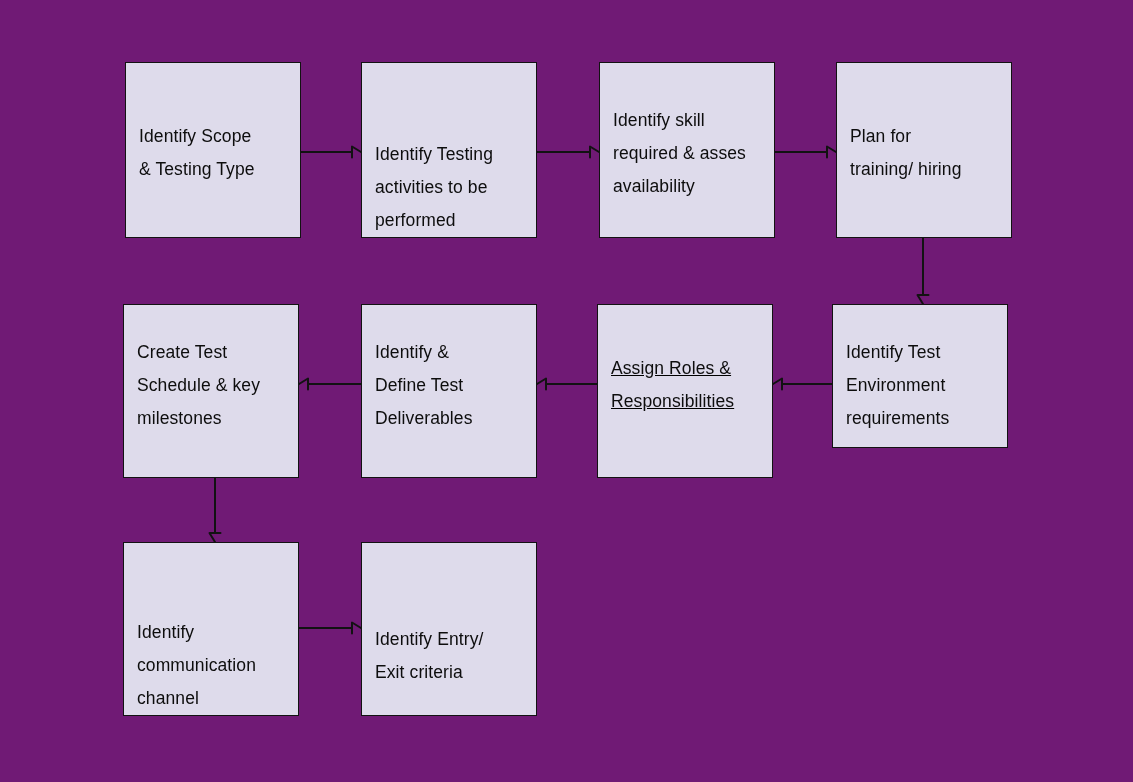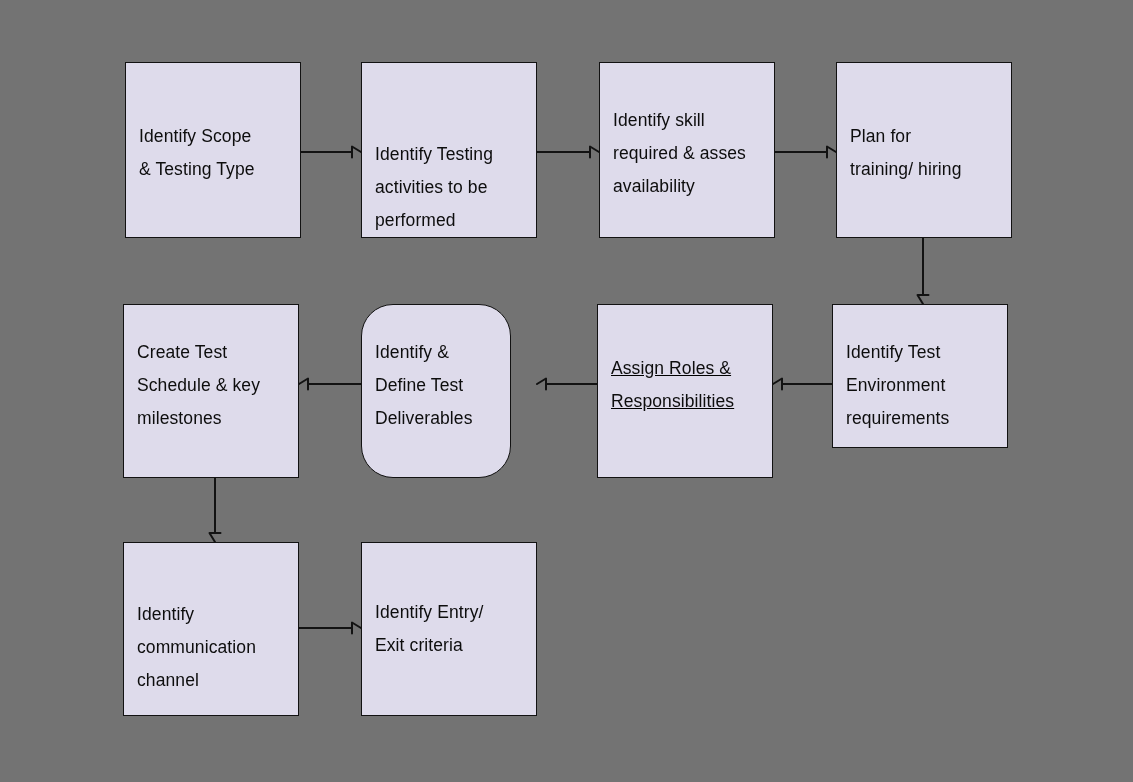--- a/index.html
+++ b/index.html
@@ -9,21 +9,21 @@
     overflow: hidden;
   }
   body {
     background: #5d4a91;
     font-family: "Liberation Sans", sans-serif;
   }
   #canvas {
     position: relative;
     width: 1133px;
     height: 782px;
-    background: #737373;
+    background: #701a75;
   }
   svg#wires {
     position: absolute;
     left: 0;
     top: 0;
     width: 1133px;
     height: 782px;
     pointer-events: none;
     overflow: visible;
   }
@@ -110,33 +110,33 @@
       </div>
       <div class="node" style="left: 832px; top: 304px; width: 176px; height: 144px; justify-content: flex-start;">
         <div class="node-label" style="margin-top: 30.5px; margin-bottom: 0px;">Identify Test
 Environment
 requirements</div>
       </div>
       <div class="node" style="left: 597px; top: 304px; width: 176px; height: 174px; justify-content: flex-start; text-decoration: underline;">
         <div class="node-label" style="margin-top: 47px; margin-bottom: 0px;">Assign Roles &amp;
 Responsibilities</div>
       </div>
-      <div class="node" style="left: 361px; top: 304px; width: 150px; height: 174px; justify-content: flex-start; border-radius: 32px;">
+      <div class="node" style="left: 361px; top: 304px; width: 176px; height: 174px; justify-content: flex-start;">
         <div class="node-label" style="margin-top: 30.5px; margin-bottom: 0px;">Identify &amp;
 Define Test
 Deliverables</div>
       </div>
       <div class="node" style="left: 123px; top: 304px; width: 176px; height: 174px; justify-content: flex-start;">
         <div class="node-label" style="margin-top: 30.5px; margin-bottom: 8px;">Create Test
 Schedule &amp; key
 milestones</div>
       </div>
-      <div class="node" style="left: 123px; top: 542px; width: 176px; height: 174px; justify-content: center;">
+      <div class="node" style="left: 123px; top: 542px; width: 176px; height: 174px; justify-content: flex-end;">
         <div class="node-label" style="margin-top: 36.5px; margin-bottom: 0px;">Identify
 communication
 channel</div>
       </div>
       <div class="node" style="left: 361px; top: 542px; width: 176px; height: 174px; justify-content: flex-start;">
-        <div class="node-label" style="margin-top: 53px; margin-bottom: 0px;">Identify Entry/
+        <div class="node-label" style="margin-top: 80px; margin-bottom: 0px;">Identify Entry/
 Exit criteria</div>
       </div>
     </div>
 </div>
 
 </body></html>

